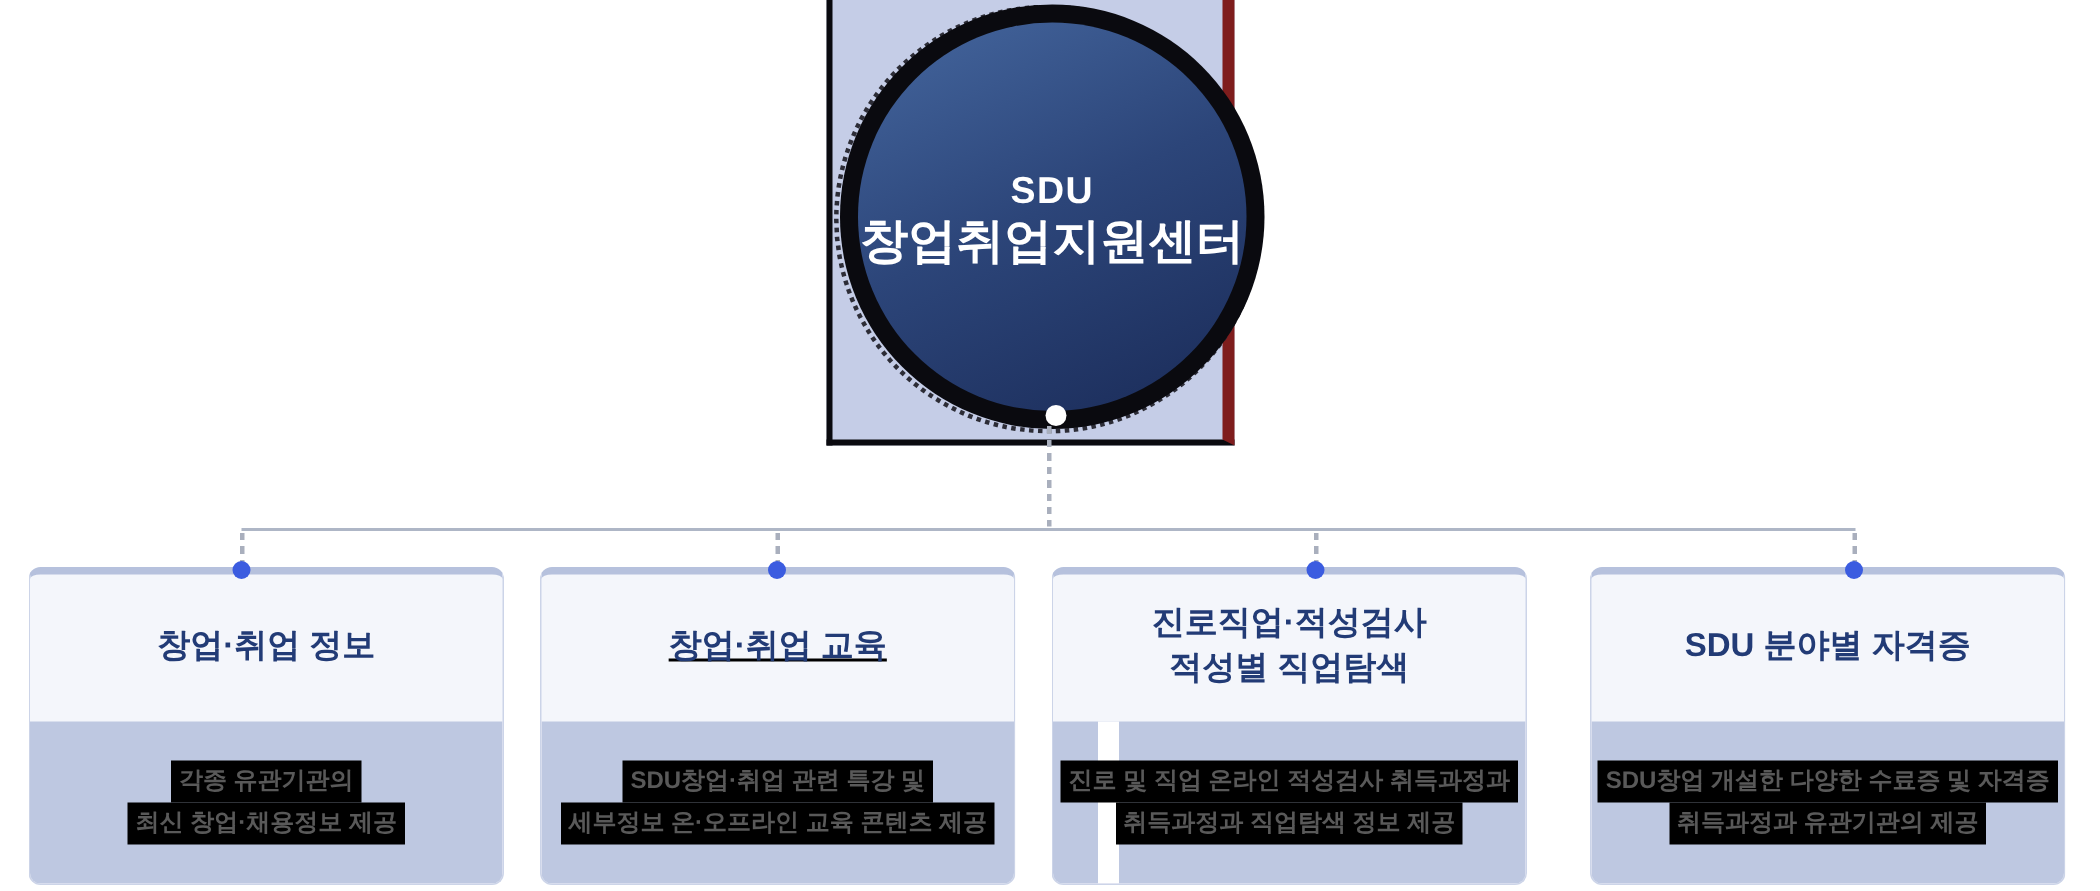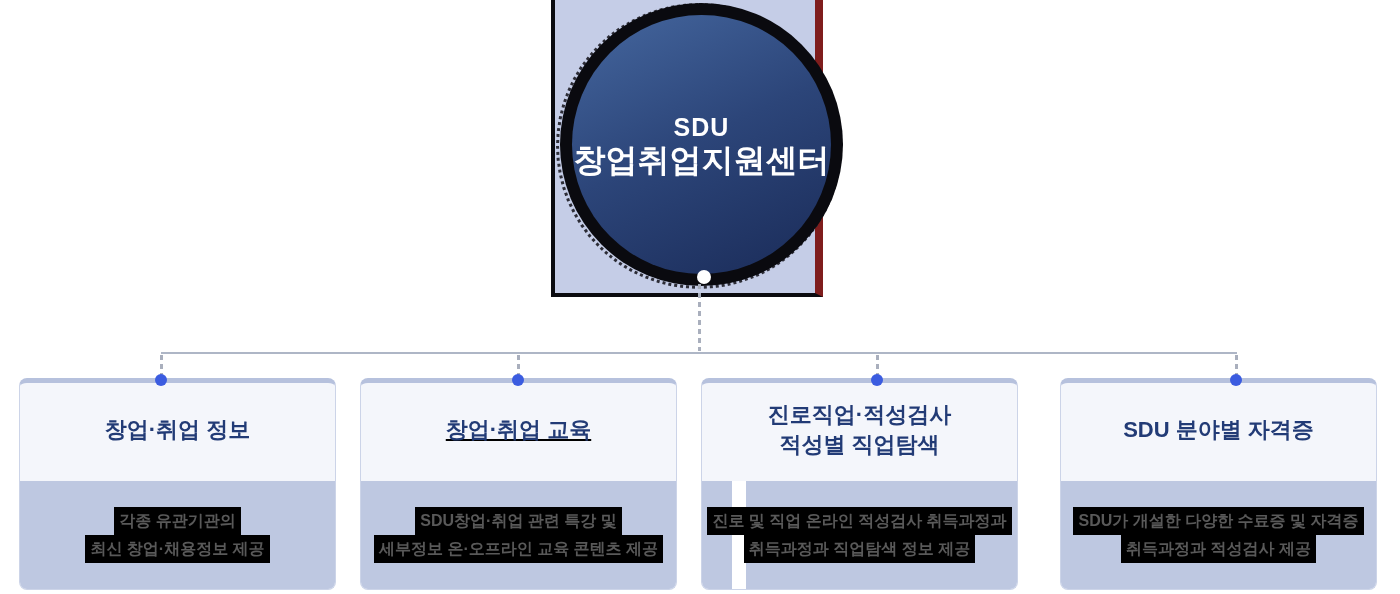--- a/index.html
+++ b/index.html
@@ -133,18 +133,18 @@
       <span class="hl">진로 및 직업 온라인 적성검사 취득과정과</span>
       <span class="hl">취득과정과 직업탐색 정보 제공</span>
     </div>
   </div>
 
   <div class="card card4">
     <div class="card-head">
       <div class="card-title">SDU 분야별 자격증</div>
     </div>
     <div class="card-body">
-      <span class="hl">SDU가 개설한 다양한 수료증 및 자격증</span>
-      <span class="hl">취득과정과 적성검사 제공</span>
+      <span class="hl">SDU창업 개설한 다양한 수료증 및 자격증</span>
+      <span class="hl">취득과정과 유관기관의 제공</span>
     </div>
   </div>
 
 </div>
 
 </body></html>

